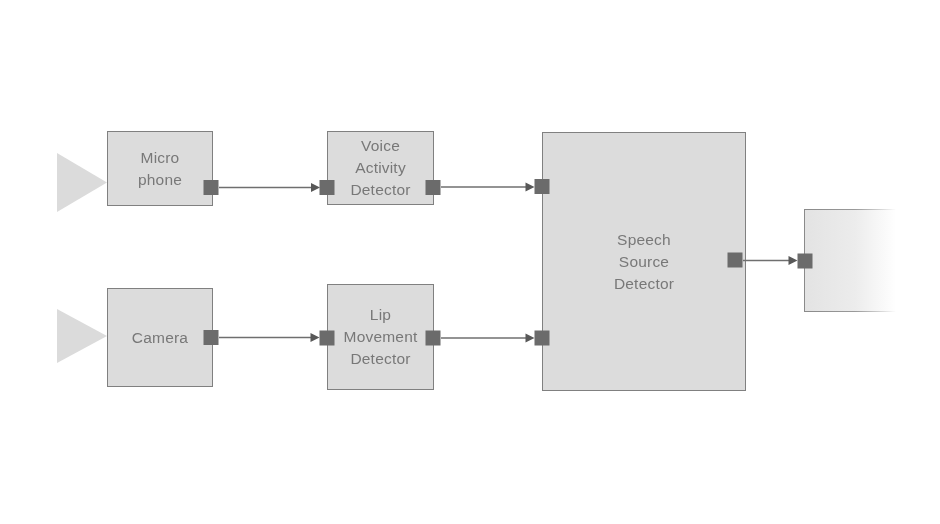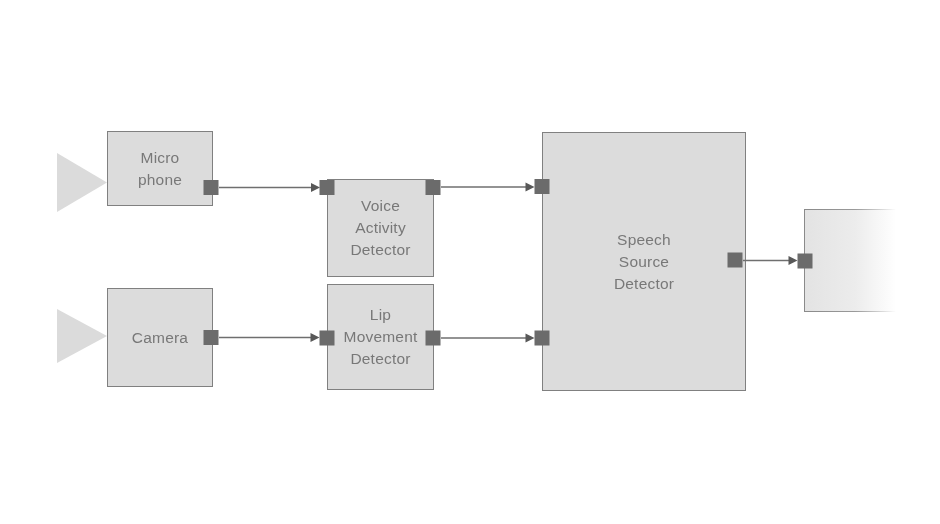--- a/index.html
+++ b/index.html
@@ -27,21 +27,21 @@
   .node-label {
     white-space: pre-line;
     text-align: center;
     color: var(--text, #787878);
     font-size: 15.5px;
     line-height: 22px;
     letter-spacing: 0.2px;
   }
   
   .node-mic { left: 107px; top: 131px; width: 106px; height: 75px; }
-  .node-vad { left: 327px; top: 131px; width: 107px; height: 98px; margin-top: 48px; }
+  .node-vad { left: 327px; top: 131px; width: 107px; height: 74px; }
   .node-cam { left: 107px; top: 288px; width: 106px; height: 99px; }
   .node-lmd { left: 327px; top: 284px; width: 107px; height: 106px; }
   .node-ssd { left: 542px; top: 132px; width: 204px; height: 259px; }
   
   .node-out {
     position: absolute;
     left: 804px; top: 209px; width: 92px; height: 103px;
     box-sizing: border-box;
     background: linear-gradient(to right, #e3e3e3 0%, #ececec 55%, rgba(255,255,255,0) 100%);
     border-left: 1px solid #8a8a8a;

